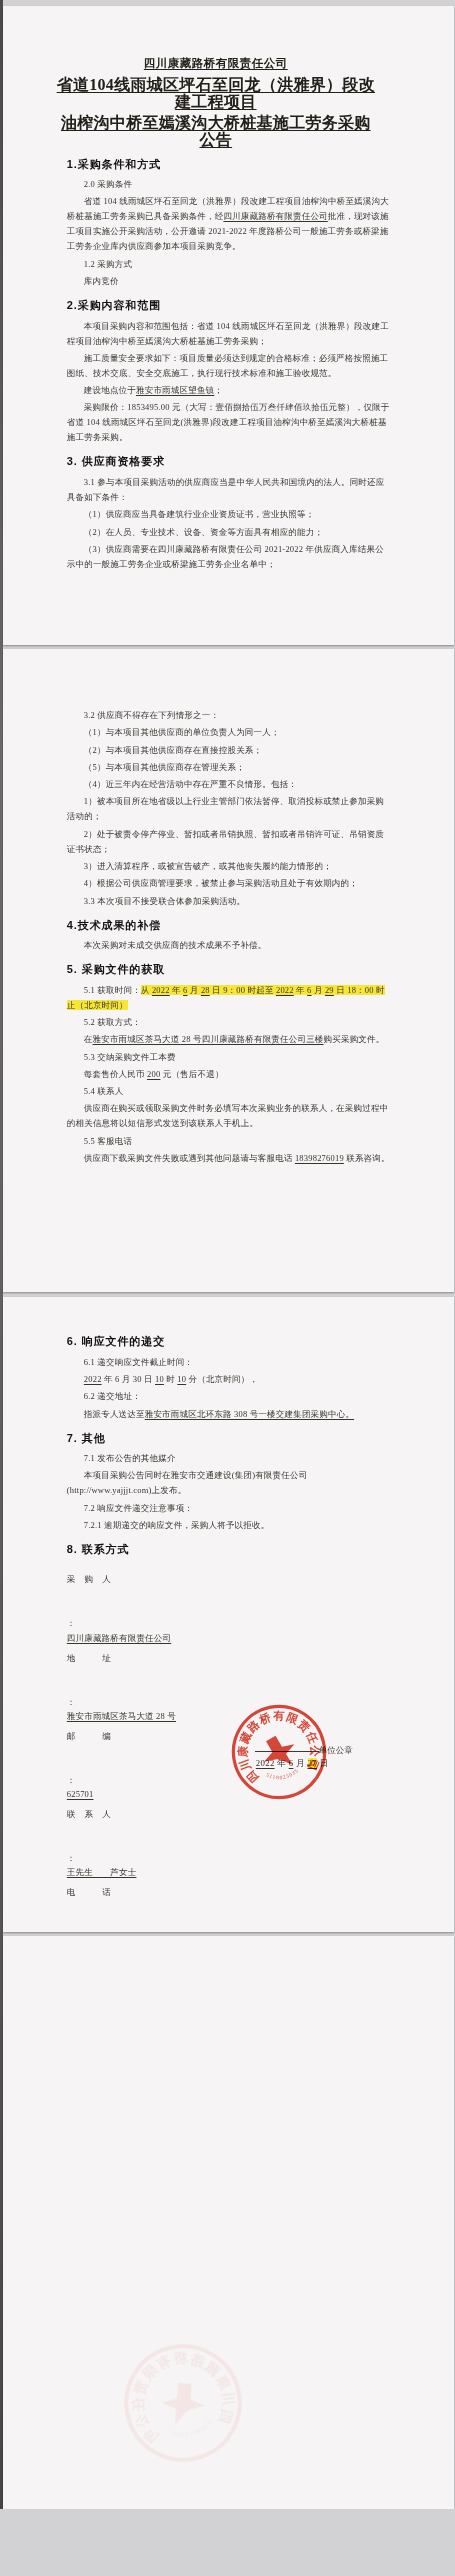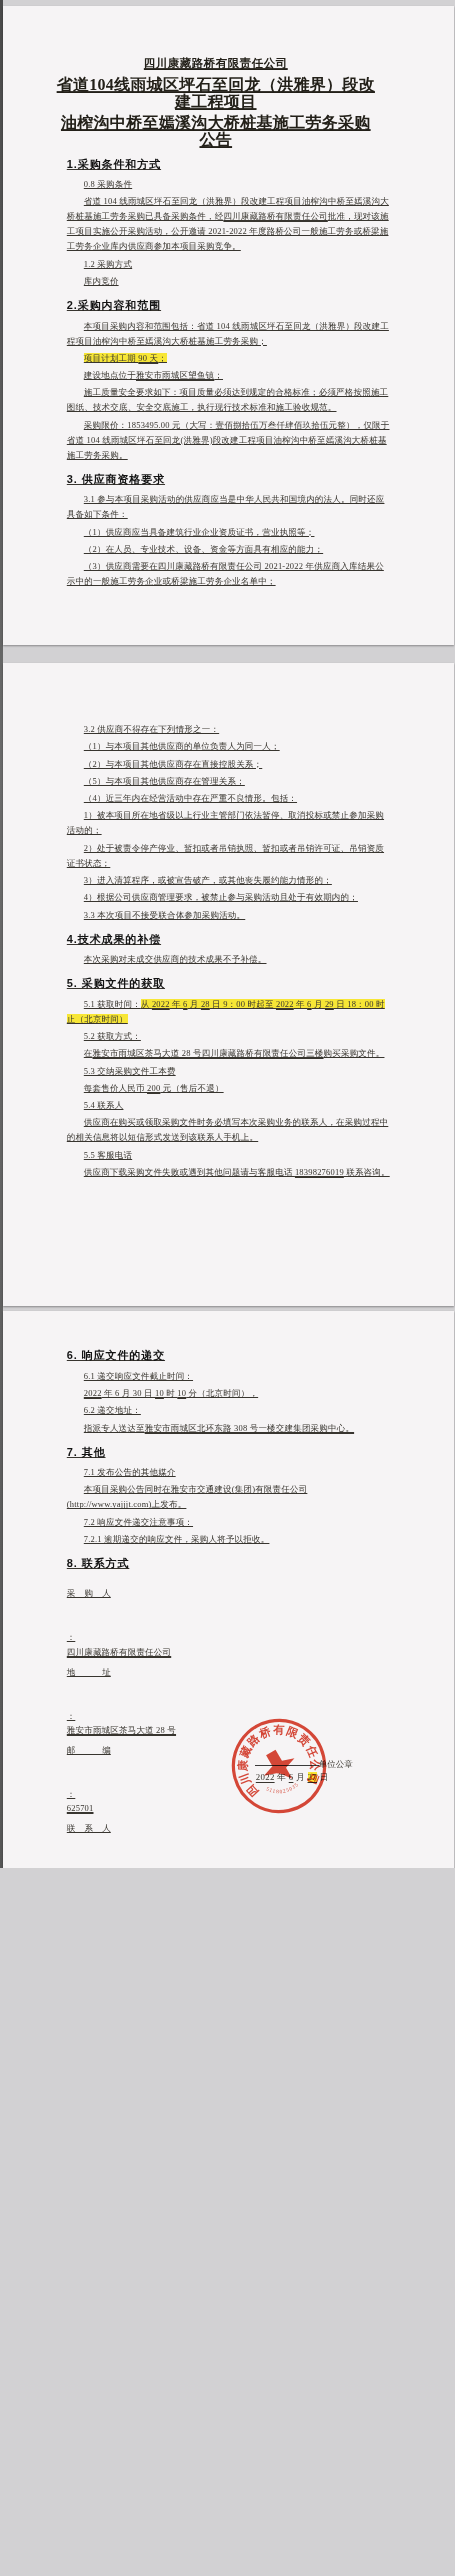--- a/index.html
+++ b/index.html
@@ -3,33 +3,33 @@
 <meta charset="utf-8">
 <style>
   * { margin:0; padding:0; box-sizing:border-box; }
   html,body { width:455px; }
   body {
     width:455px; height:2576px; position:relative;
     background:#d2d1d3;
     font-family:"Liberation Serif", serif;
     color:#38352f;
   }
-  .canvas { position:relative; width:455px; height:1868px; overflow:hidden;text-decoration:underline; }
+  .canvas { position:relative; width:455px; height:2509px; overflow:hidden; }
   .edge-strip {
     position:absolute; left:0; top:0; width:2.8px; height:2576px;
     background:linear-gradient(180deg,#4a4a4a,#6b6b6b 30%,#585858 70%,#454545); z-index:0;
   }
   .page {
     position:relative; width:451px; margin-left:2.8px;
     background:#f6f4f5; overflow:hidden;
     box-shadow:0 0.6px 1.7px rgba(0,0,0,.35);
     z-index:1;
   }
   .page1 { height:639px; margin-top:5.7px; padding:49px 64px 0 64px; }
-  .page2 { height:643px; margin-top:18px;  padding:57px 64px 0 64px; }
+  .page2 { height:643px; margin-top:4px;  padding:57px 64px 0 64px; }
   .page3 { height:635px; margin-top:5.1px;  padding:28.5px 64px 0 64px; }
   .page4 { height:640px; margin-top:4.6px; }
 
   .doc-title { text-align:center; font-weight:bold; color:#232019; transform:translateX(-12.5px); }
   .t1 { font-size:11.4px;   line-height:17px; margin-bottom:4.6px; letter-spacing:0.6px; }
   .t2 { font-size:16px; line-height:17px; margin-bottom:3.4px; letter-spacing:0.3px; }
   .doc-title span { text-decoration:underline; text-underline-offset:2.3px; }
 
   .h1 {
     font-family:"Liberation Sans", sans-serif;
@@ -64,29 +64,28 @@
 <body>
 
 <div class="canvas">
   <div class="edge-strip"></div>
 
   <div class="page page1" id="page-1">
       <div class="doc-title t1"><span class="u">四川康藏路桥有限责任公司</span></div>
       <div class="doc-title t2"><span class="u">省道104线雨城区坪石至回龙（洪雅界）段改建工程项目</span></div>
       <div class="doc-title t2"><span class="u">油榨沟中桥至嫣溪沟大桥桩基施工劳务采购公告</span></div>
       <div class="h1"><span>1.采购条件和方式</span></div>
-      <div class="p"><span>0.8 采购条件</span></div>
+      <div class="p"><span>2.0 采购条件</span></div>
       <div class="p"><span>省道 104 线雨城区坪石至回龙（洪雅界）段改建工程项目油榨沟中桥至嫣溪沟大桥桩基施工劳务采购已具备采购条件，经</span><span class="u">四川康藏路桥有限责任公司</span><span>批准，现对该施工项目实施公开采购活动，公开邀请 2021-2022 年度路桥公司一般施工劳务或桥梁施工劳务企业库内供应商参加本项目采购竞争。</span></div>
       <div class="p"><span>1.2 采购方式</span></div>
       <div class="p"><span>库内竞价</span></div>
       <div class="h1"><span>2.采购内容和范围</span></div>
       <div class="p"><span>本项目采购内容和范围包括：省道 104 线雨城区坪石至回龙（洪雅界）段改建工程项目油榨沟中桥至嫣溪沟大桥桩基施工劳务采购；</span></div>
-      <div class="p"><span class="hl">项目计划工期 </span><span class="u hl">90 天</span><span class="hl">；</span></div>
+      <div class="p"><span>施工质量安全要求如下：项目质量必须达到规定的合格标准；必须严格按照施工图纸、技术交底、安全交底施工，执行现行技术标准和施工验收规范。</span></div>
       <div class="p"><span>建设地点位于</span><span class="u">雅安市雨城区望鱼镇</span><span>；</span></div>
-      <div class="p"><span>施工质量安全要求如下：项目质量必须达到规定的合格标准；必须严格按照施工图纸、技术交底、安全交底施工，执行现行技术标准和施工验收规范。</span></div>
       <div class="p"><span>采购限价：1853495.00 元（大写：壹佰捌拾伍万叁仟肆佰玖拾伍元整），仅限于省道 104 线雨城区坪石至回龙(洪雅界)段改建工程项目油榨沟中桥至嫣溪沟大桥桩基施工劳务采购。</span></div>
       <div class="h1"><span>3. 供应商资格要求</span></div>
       <div class="p"><span>3.1 参与本项目采购活动的供应商应当是中华人民共和国境内的法人。同时还应具备如下条件：</span></div>
       <div class="p"><span>（1）供应商应当具备建筑行业企业资质证书，营业执照等；</span></div>
       <div class="p"><span>（2）在人员、专业技术、设备、资金等方面具有相应的能力；</span></div>
       <div class="p"><span>（3）供应商需要在四川康藏路桥有限责任公司 2021-2022 年供应商入库结果公示中的一般施工劳务企业或桥梁施工劳务企业名单中；</span></div>
     </div>
 
   <div class="page page2" id="page-2">
       <div class="p"><span>3.2 供应商不得存在下列情形之一：</span></div>

